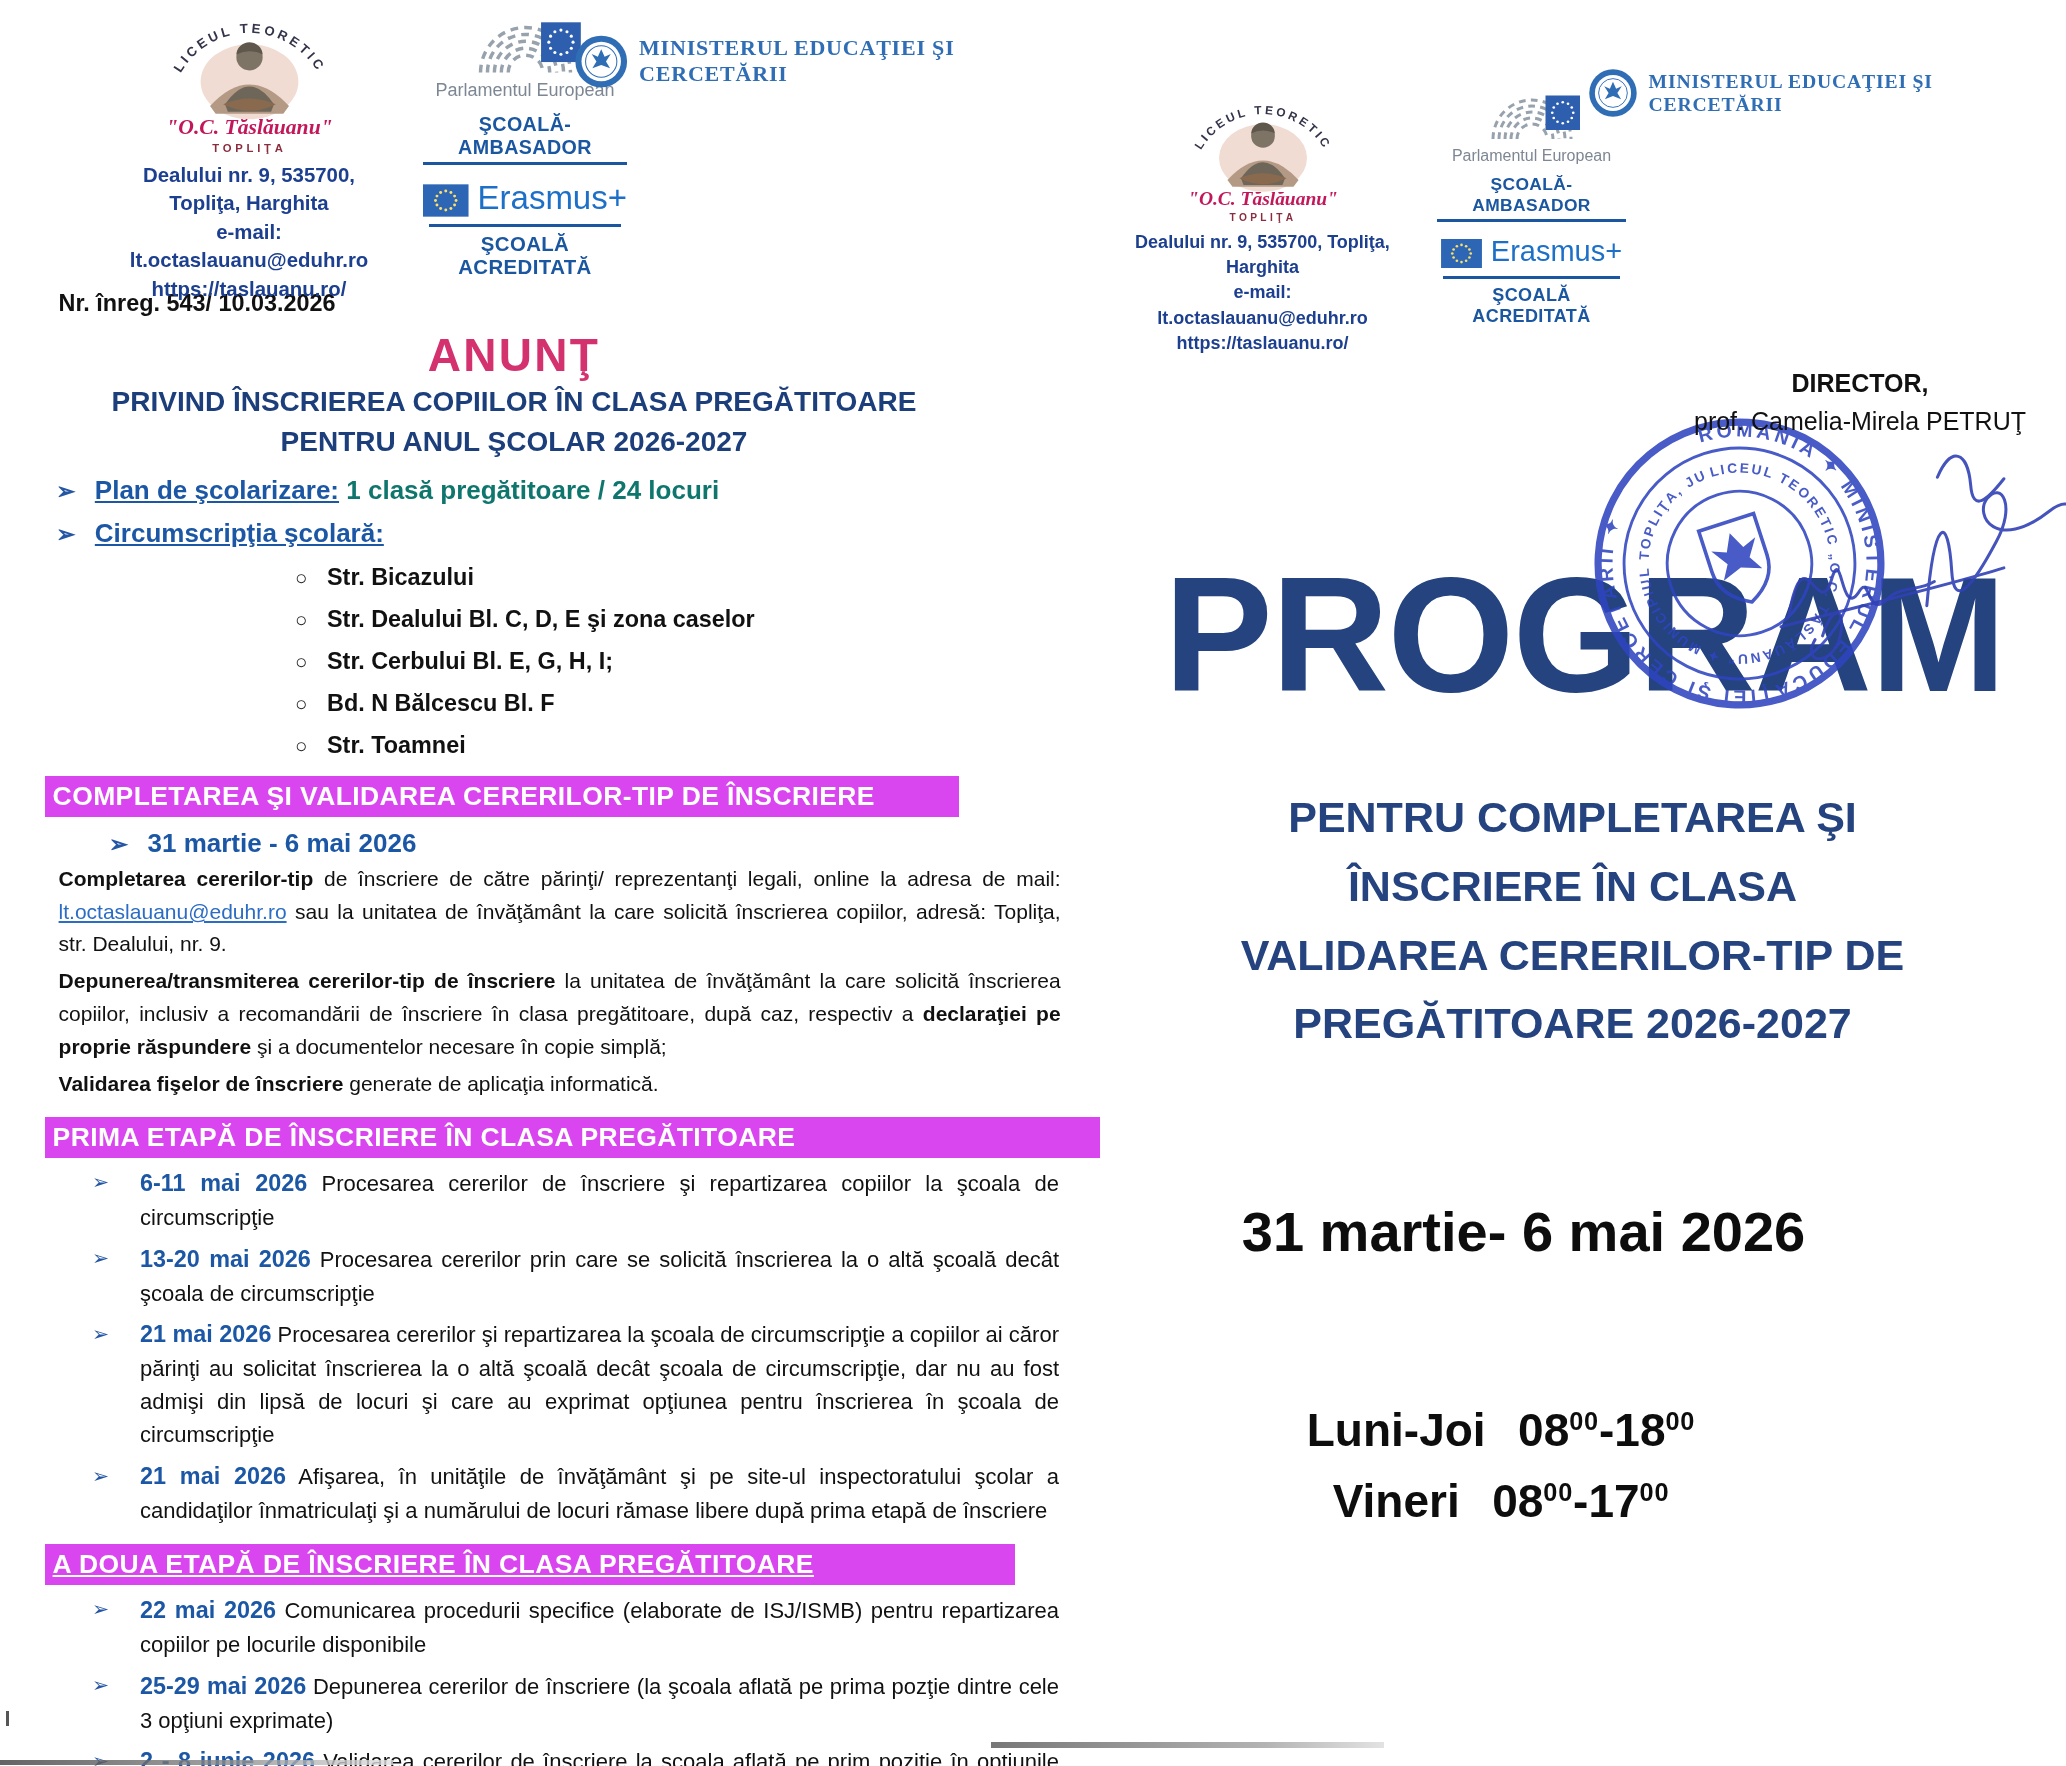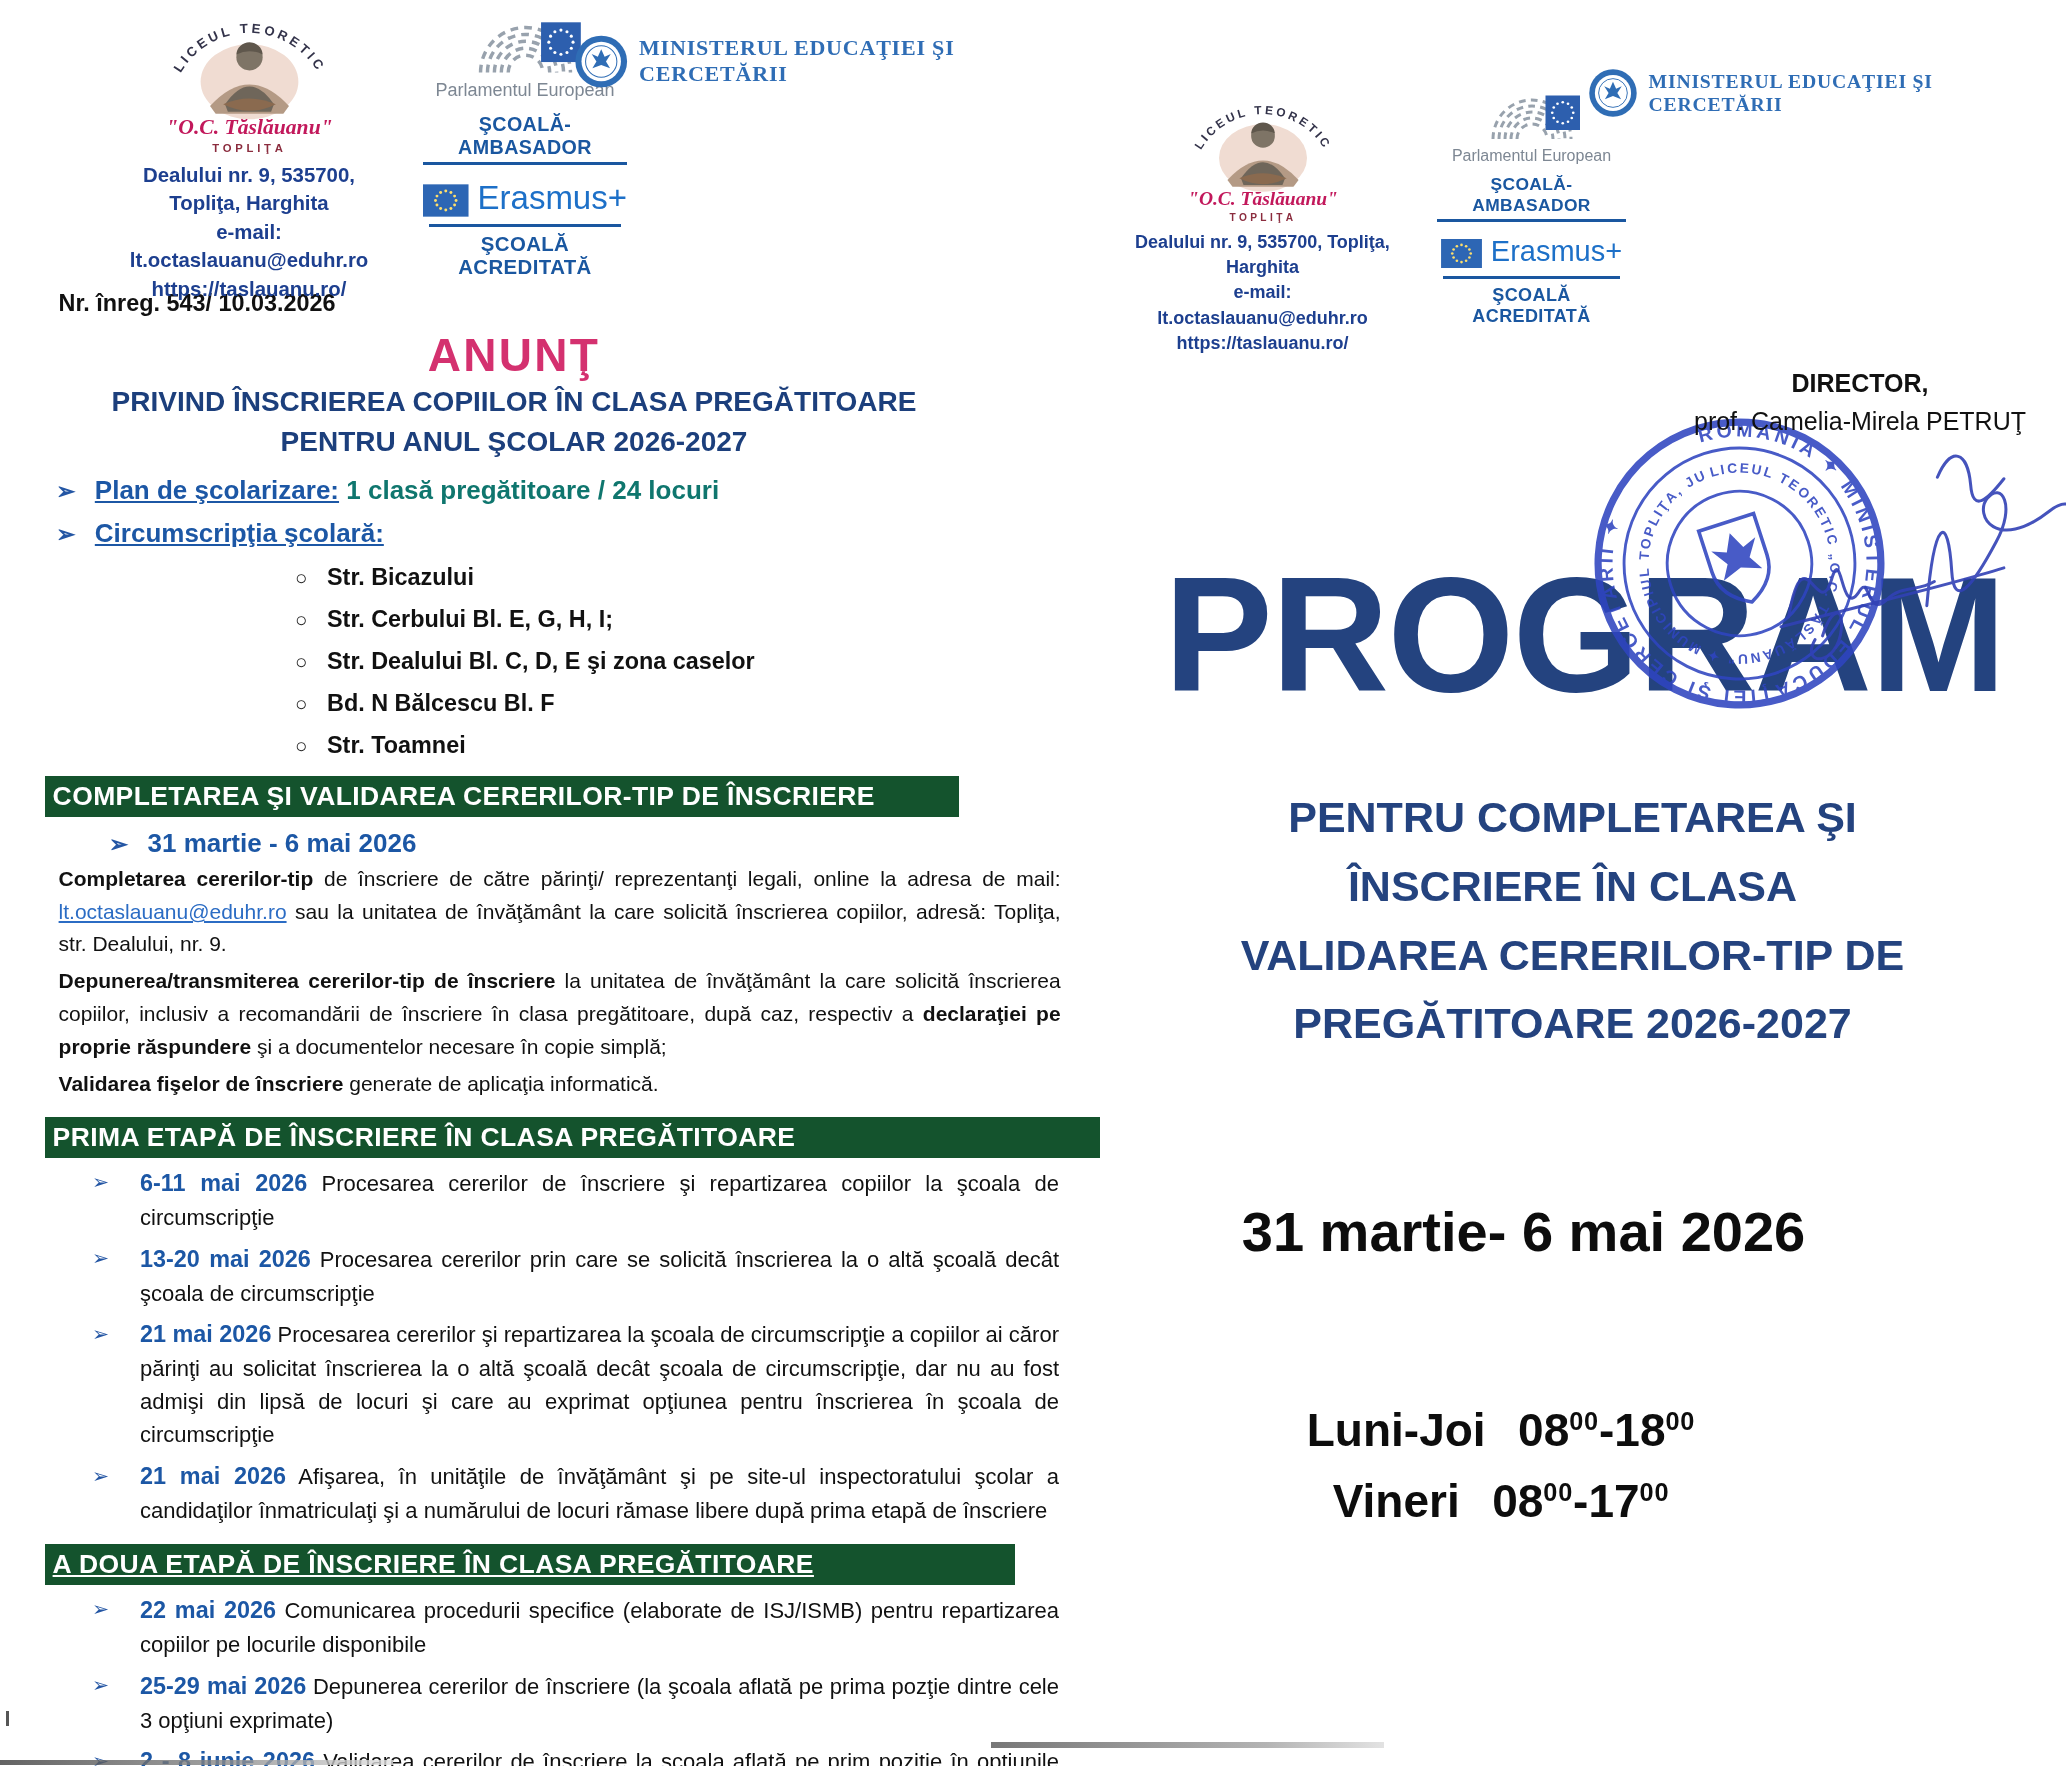--- a/index.html
+++ b/index.html
@@ -25,21 +25,21 @@
   .regno{margin:19.7px 0 0 13.6px;font-size:23.4px;font-weight:600;color:#111;}
   .anunt{margin:10.6px 0 0 0;text-align:center;width:938px;font-size:46px;font-weight:800;color:#d4316f;letter-spacing:2.3px;}
   .subtitle{width:938px;text-align:center;font-size:28px;font-weight:700;color:#1c3f7c;line-height:1.45;}
   .b-row{margin:12px 0 0 11.3px;font-size:26px;font-weight:700;}
   .b-arrow{color:#2456a4;font-size:23px;margin-right:12px;}
   .b-label{color:#1c57a5;text-decoration:underline;}
   .b-value{color:#0f766e;}
   .streets{list-style:none;margin:7.6px 0 0 250px;padding:0;font-size:23.4px;font-weight:700;color:#111;}
   .streets li{margin-top:15px;}
   .o-bullet{display:inline-block;width:32px;color:#222;font-weight:400;font-size:20.4px;}
-  .banner{margin-top:16.6px;background:#14532d;color:#ffffff;font-weight:700;font-size:26.5px;letter-spacing:0.4px;padding:5.3px 0 5.3px 7.6px;}
+  .banner{margin-top:16.6px;background:#d946ef;color:#ffffff;font-weight:700;font-size:26.5px;letter-spacing:0.4px;padding:5.3px 0 5.3px 7.6px;}
   .banner.b1{width:906px;}
   .banner.b2{width:1047px;}
   .banner.b3{width:962px;text-decoration:underline;}
   .period-row{margin:10.6px 0 4.5px 64px;font-size:26px;font-weight:700;color:#1c57a5;}
   .para{width:1002px;margin:4.5px 0 0 13.6px;font-size:21px;line-height:1.55;text-align:justify;color:#111;}
   .para b{font-weight:700;}
   .mail-link{color:#2b6cc4;text-decoration:underline;}
   .stage{list-style:none;margin:7.6px 0 0 0;padding:0;}
   .stage li{position:relative;width:919px;margin-top:7.6px;padding-left:95px;font-size:22px;line-height:1.5;text-align:justify;color:#111;}
   .stage .s-arrow{position:absolute;left:47px;top:1.5px;color:#2456a4;font-size:20.4px;}
@@ -182,22 +182,22 @@
       <span class="b-label">Plan de şcolarizare:</span>
       <span class="b-value"> 1 clasă pregătitoare / 24 locuri</span>
     </div>
     <div class="b-row">
       <span class="b-arrow">➢</span>
       <span class="b-label">Circumscripţia şcolară:</span>
     </div>
 
     <ul class="streets">
       <li><span class="o-bullet">○</span><span>Str. Bicazului</span></li>
+      <li><span class="o-bullet">○</span><span>Str. Dealului Bl. C, D, E şi zona caselor</span></li>
       <li><span class="o-bullet">○</span><span>Str. Cerbului Bl. E, G, H, I;</span></li>
-      <li><span class="o-bullet">○</span><span>Str. Dealului Bl. C, D, E şi zona caselor</span></li>
       <li><span class="o-bullet">○</span><span>Bd. N Bălcescu Bl. F</span></li>
       <li><span class="o-bullet">○</span><span>Str. Toamnei</span></li>
     </ul>
 
     <div class="banner b1">COMPLETAREA ŞI VALIDAREA CERERILOR-TIP DE ÎNSCRIERE</div>
 
     <div class="period-row">
       <span class="b-arrow">➢</span>
       <span>31 martie - 6 mai 2026</span>
     </div>

